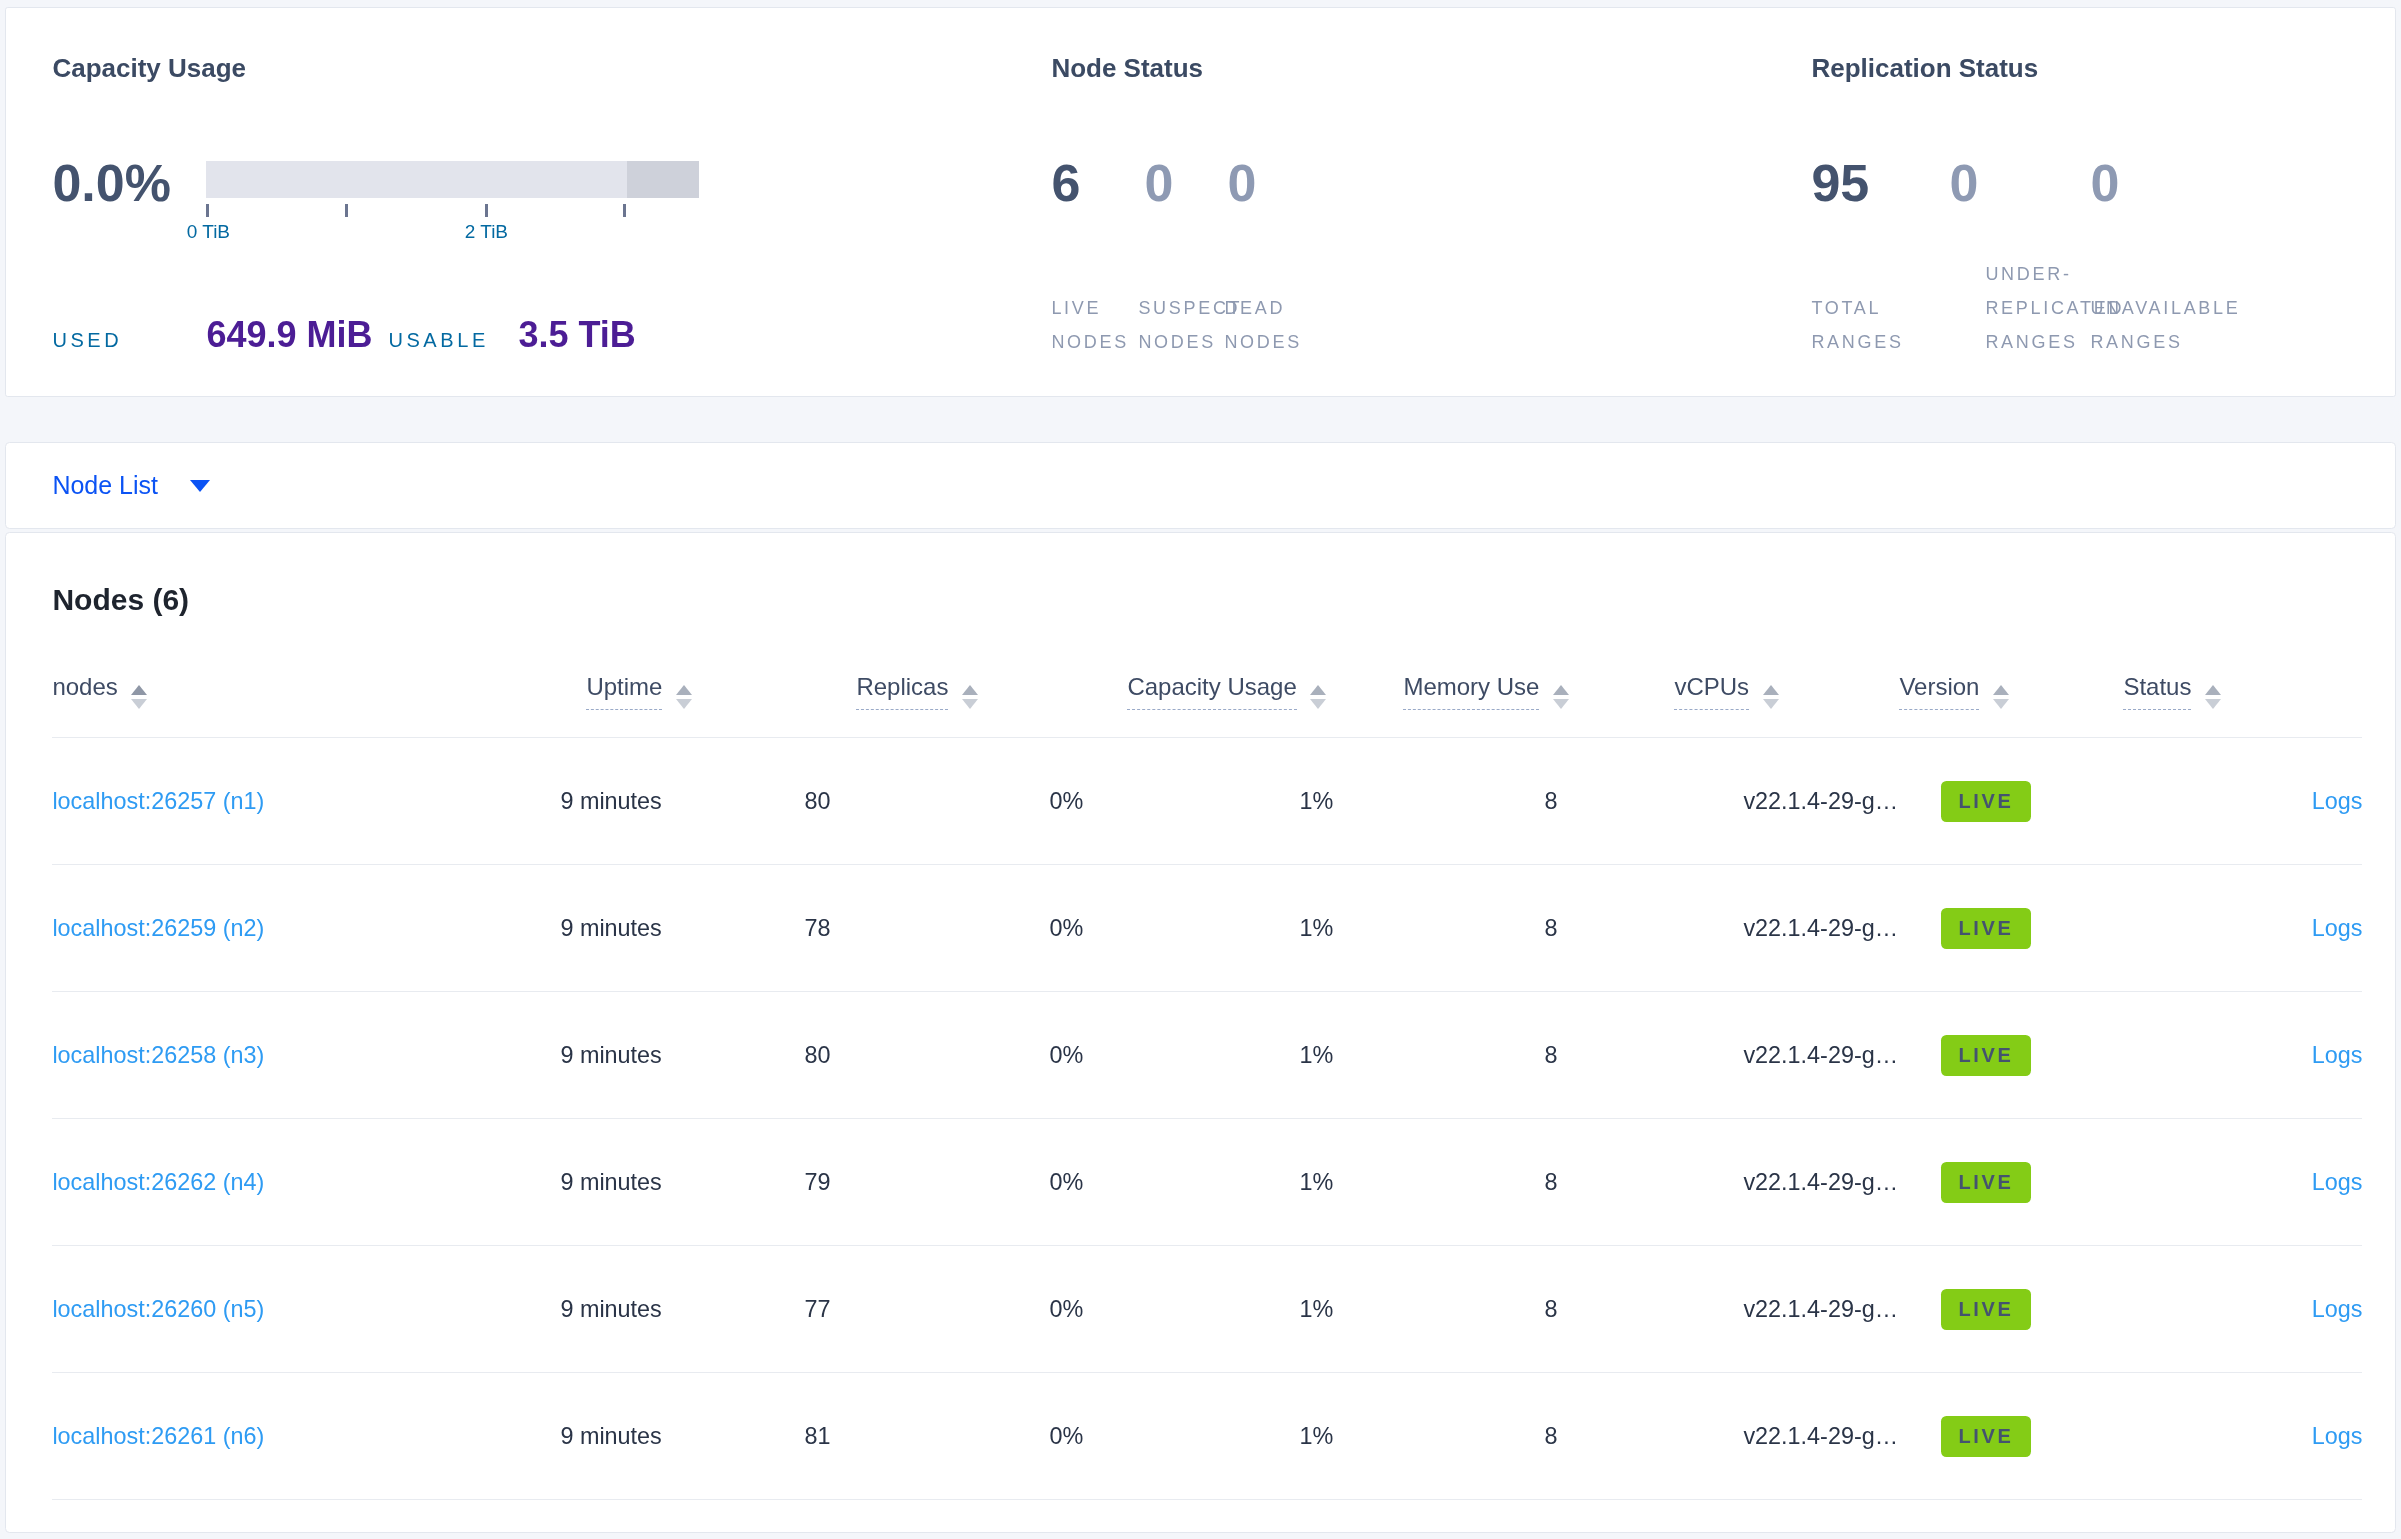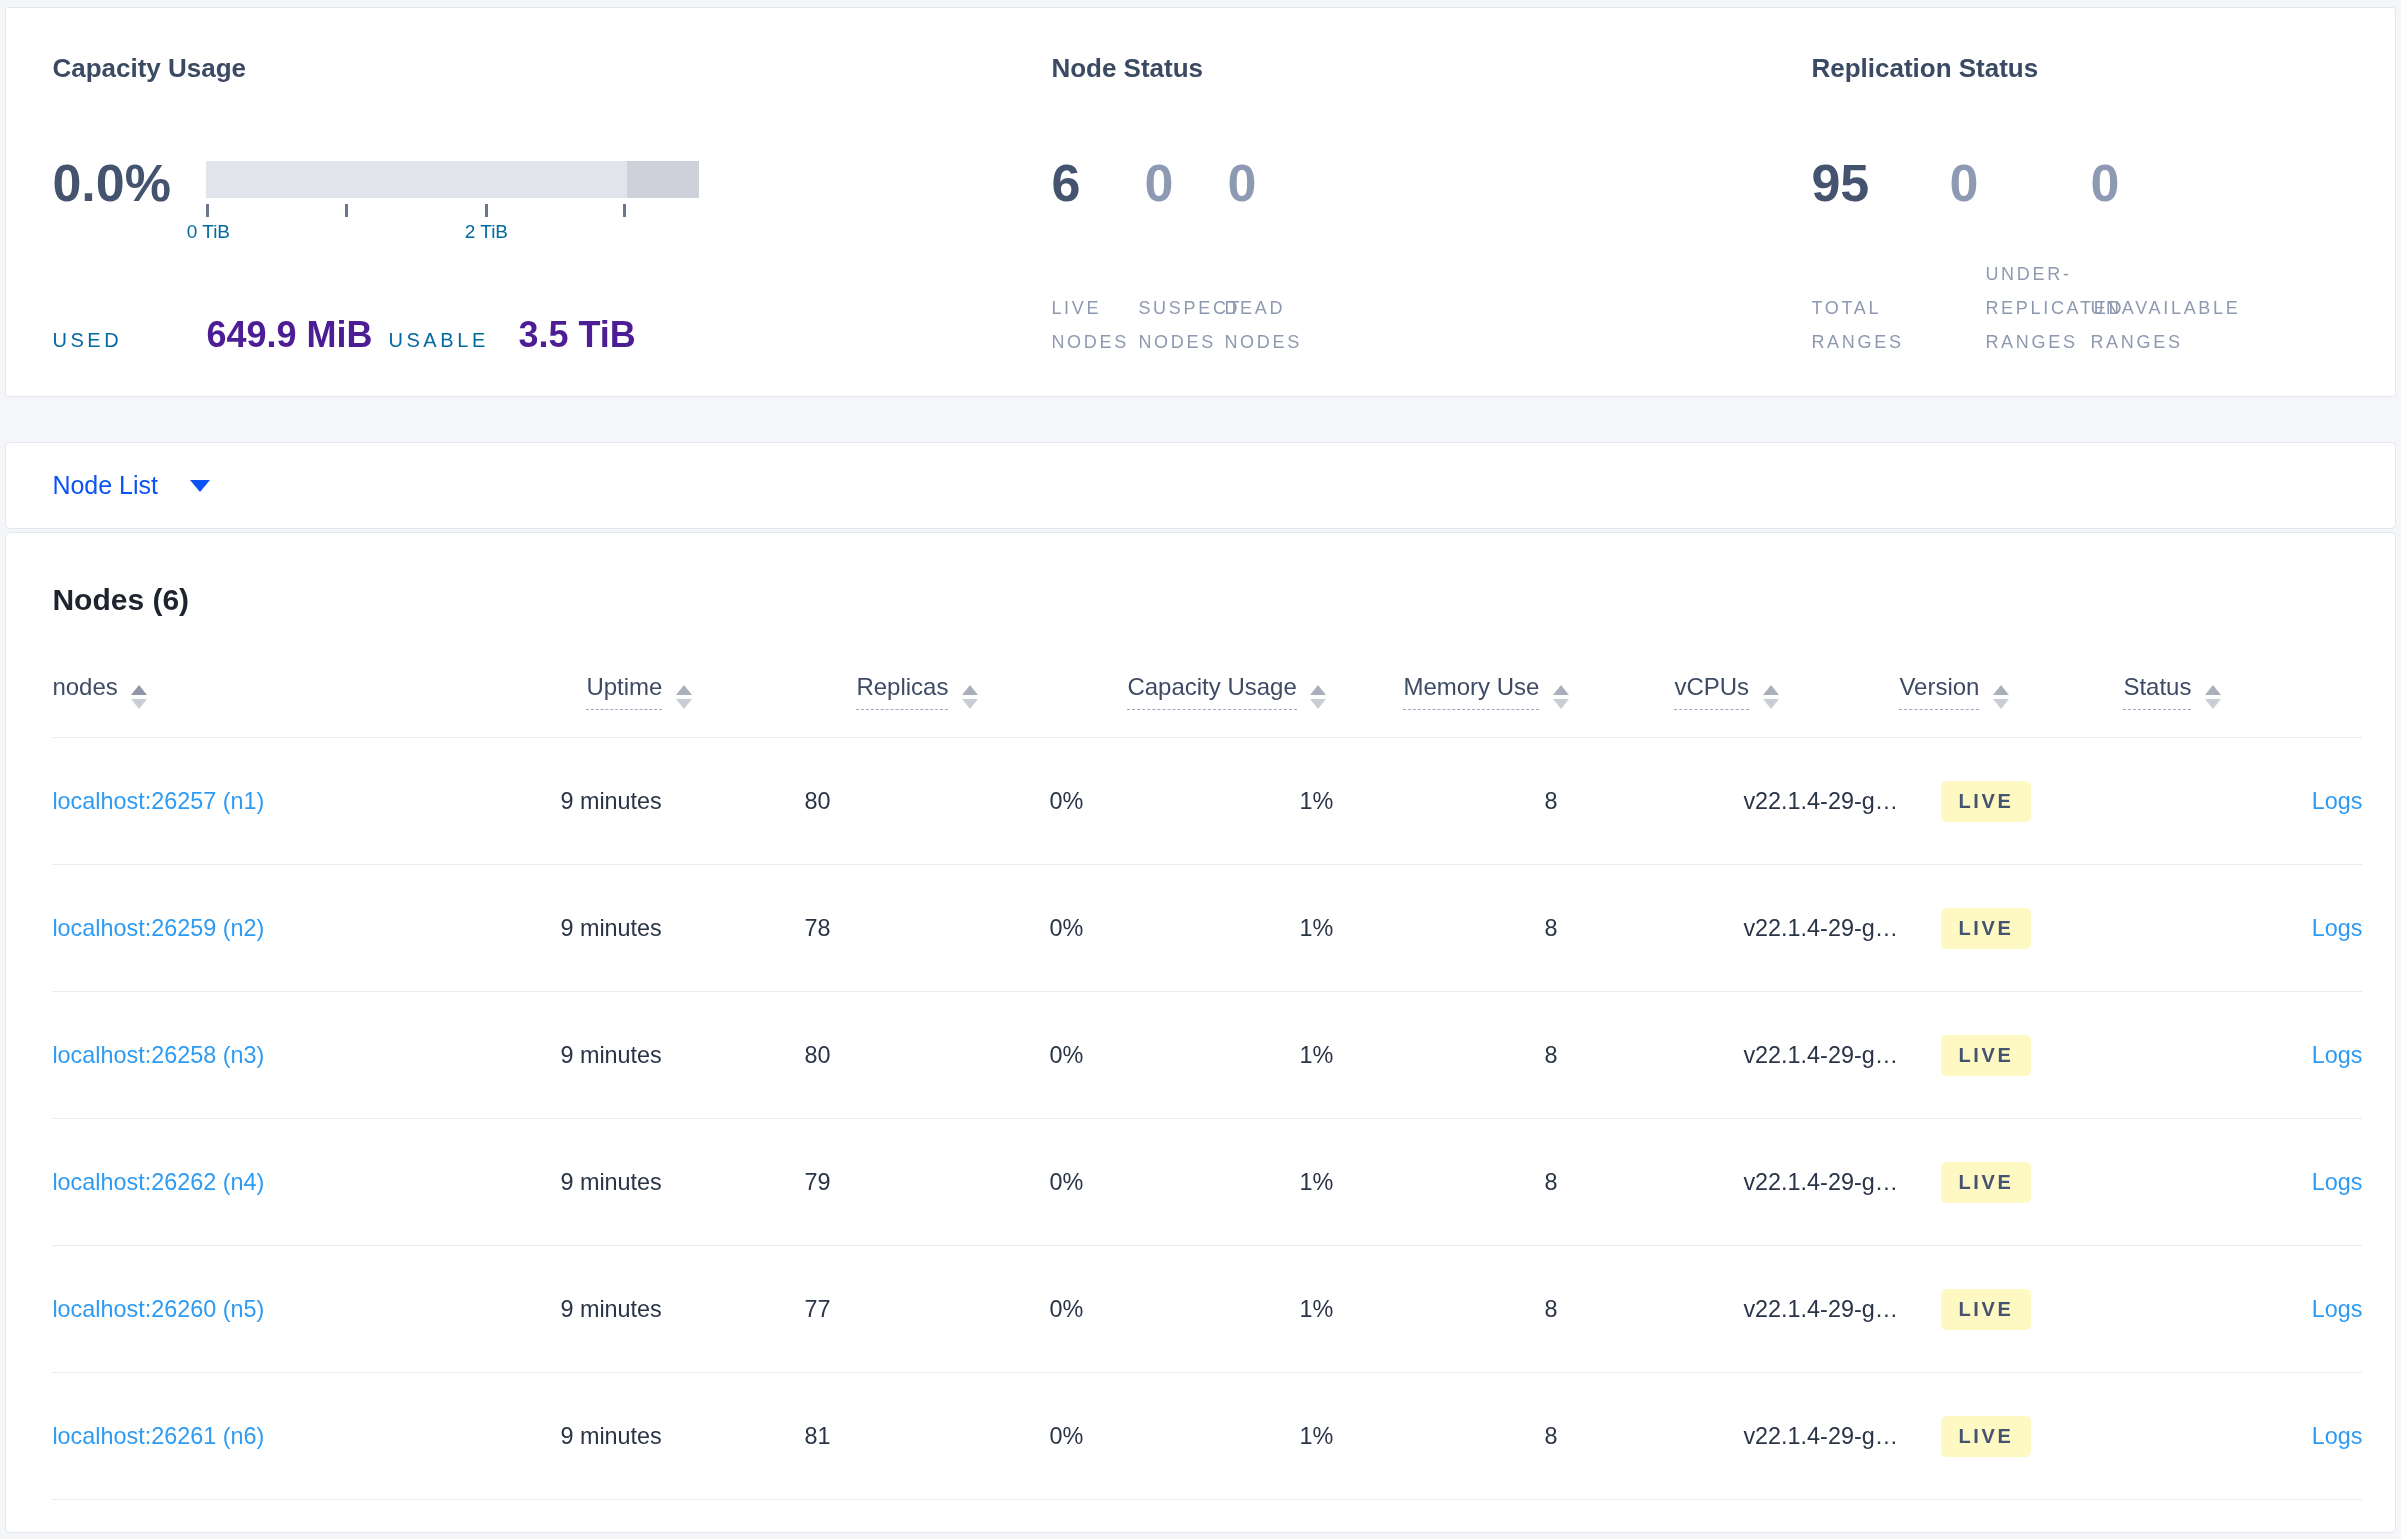--- a/index.html
+++ b/index.html
@@ -71,21 +71,21 @@
   }
   .sort .up { width:0; height:0; border-left:8px solid transparent; border-right:8px solid transparent; border-bottom:10px solid #a9b0bc; }
   .sort .dn { width:0; height:0; border-left:8px solid transparent; border-right:8px solid transparent; border-top:10px solid #c9ced6; }
   .sort.active .up { border-bottom-color:#8f97a6; }
   .tr { height:127px; border-bottom:0.9px solid #e8ebf0; }
   .td { font-size:23.4px; color:#2a3447; white-space:nowrap; }
   a.node-link, a.logs-link { color:#2e9bf3; text-decoration:none; cursor:pointer; }
   .td.logs { text-align:right; }
   .status-badge {
     display:inline-block; padding:9px 17px;
-    background:#fef9c3; border-radius:5.4px;
+    background:#84cc16; border-radius:5.4px;
     font-size:20px; font-weight:700; letter-spacing:2.7px; color:#44536f;
   }
 </style>
 </head>
 <body>
 
 <div class="card" id="summary-card">
 
   <div class="section-title" style="left:46px;">Capacity Usage</div>
   <div class="big-num" style="left:46px;">0.0%</div>

